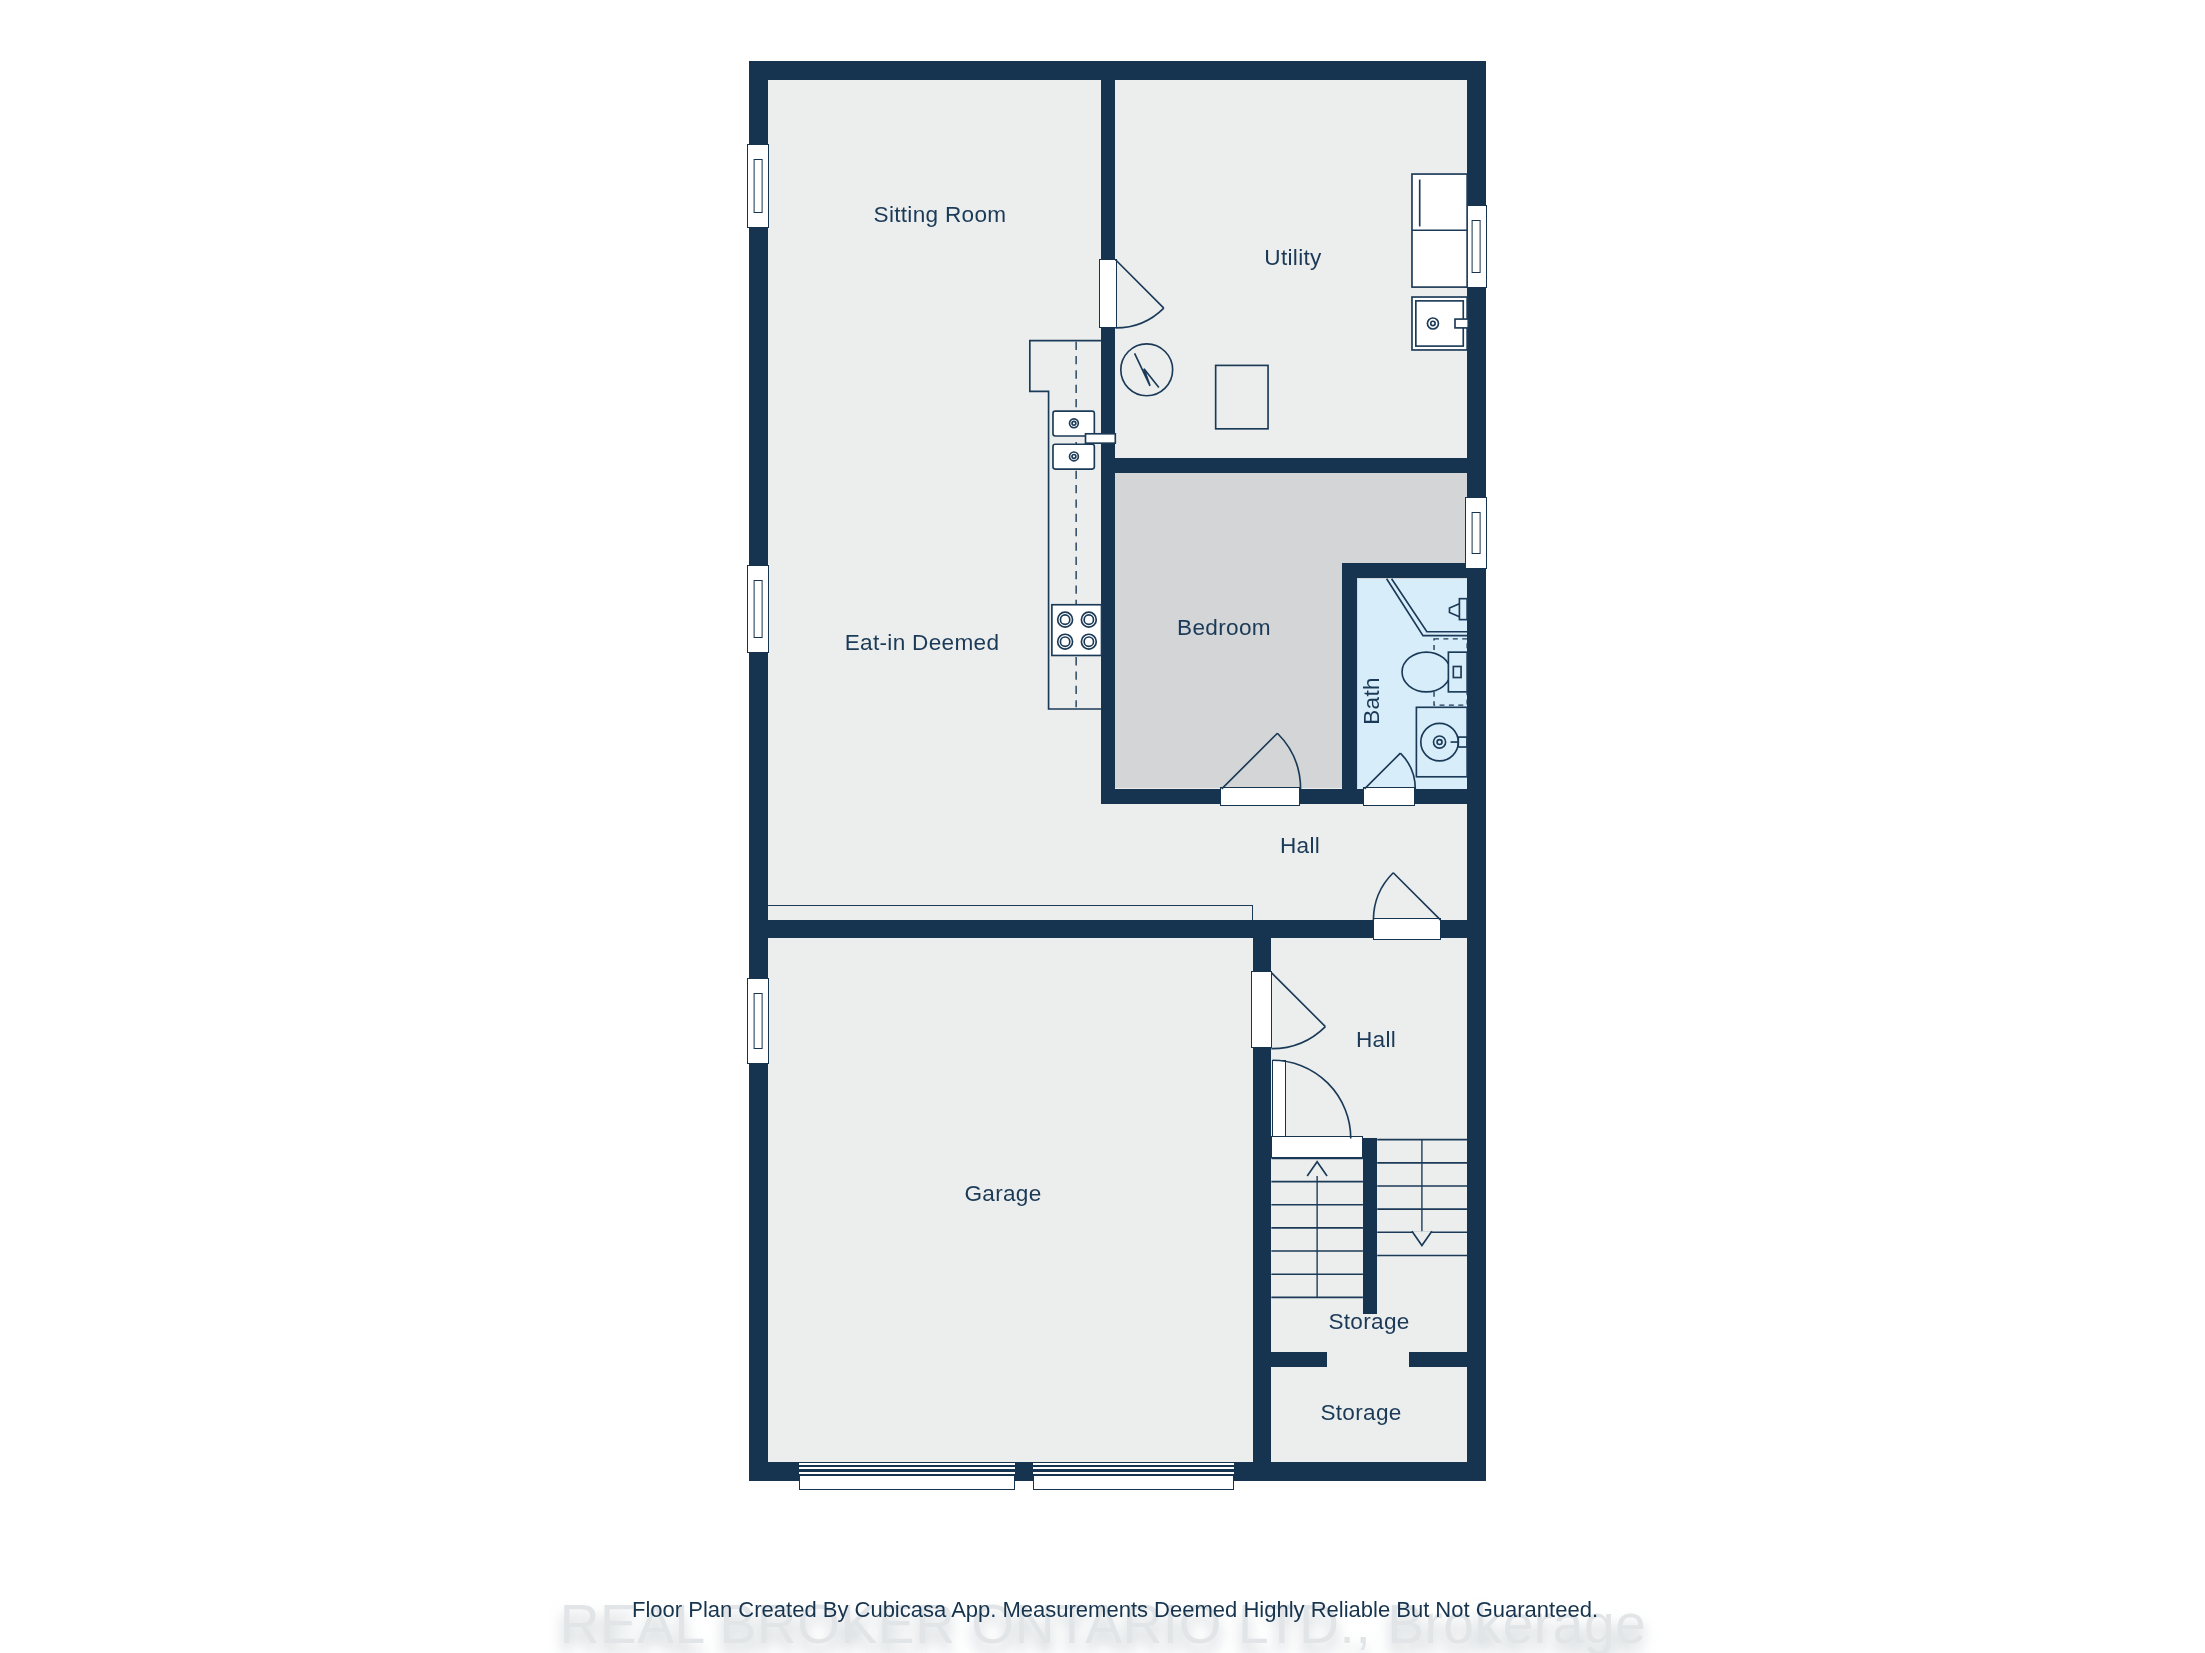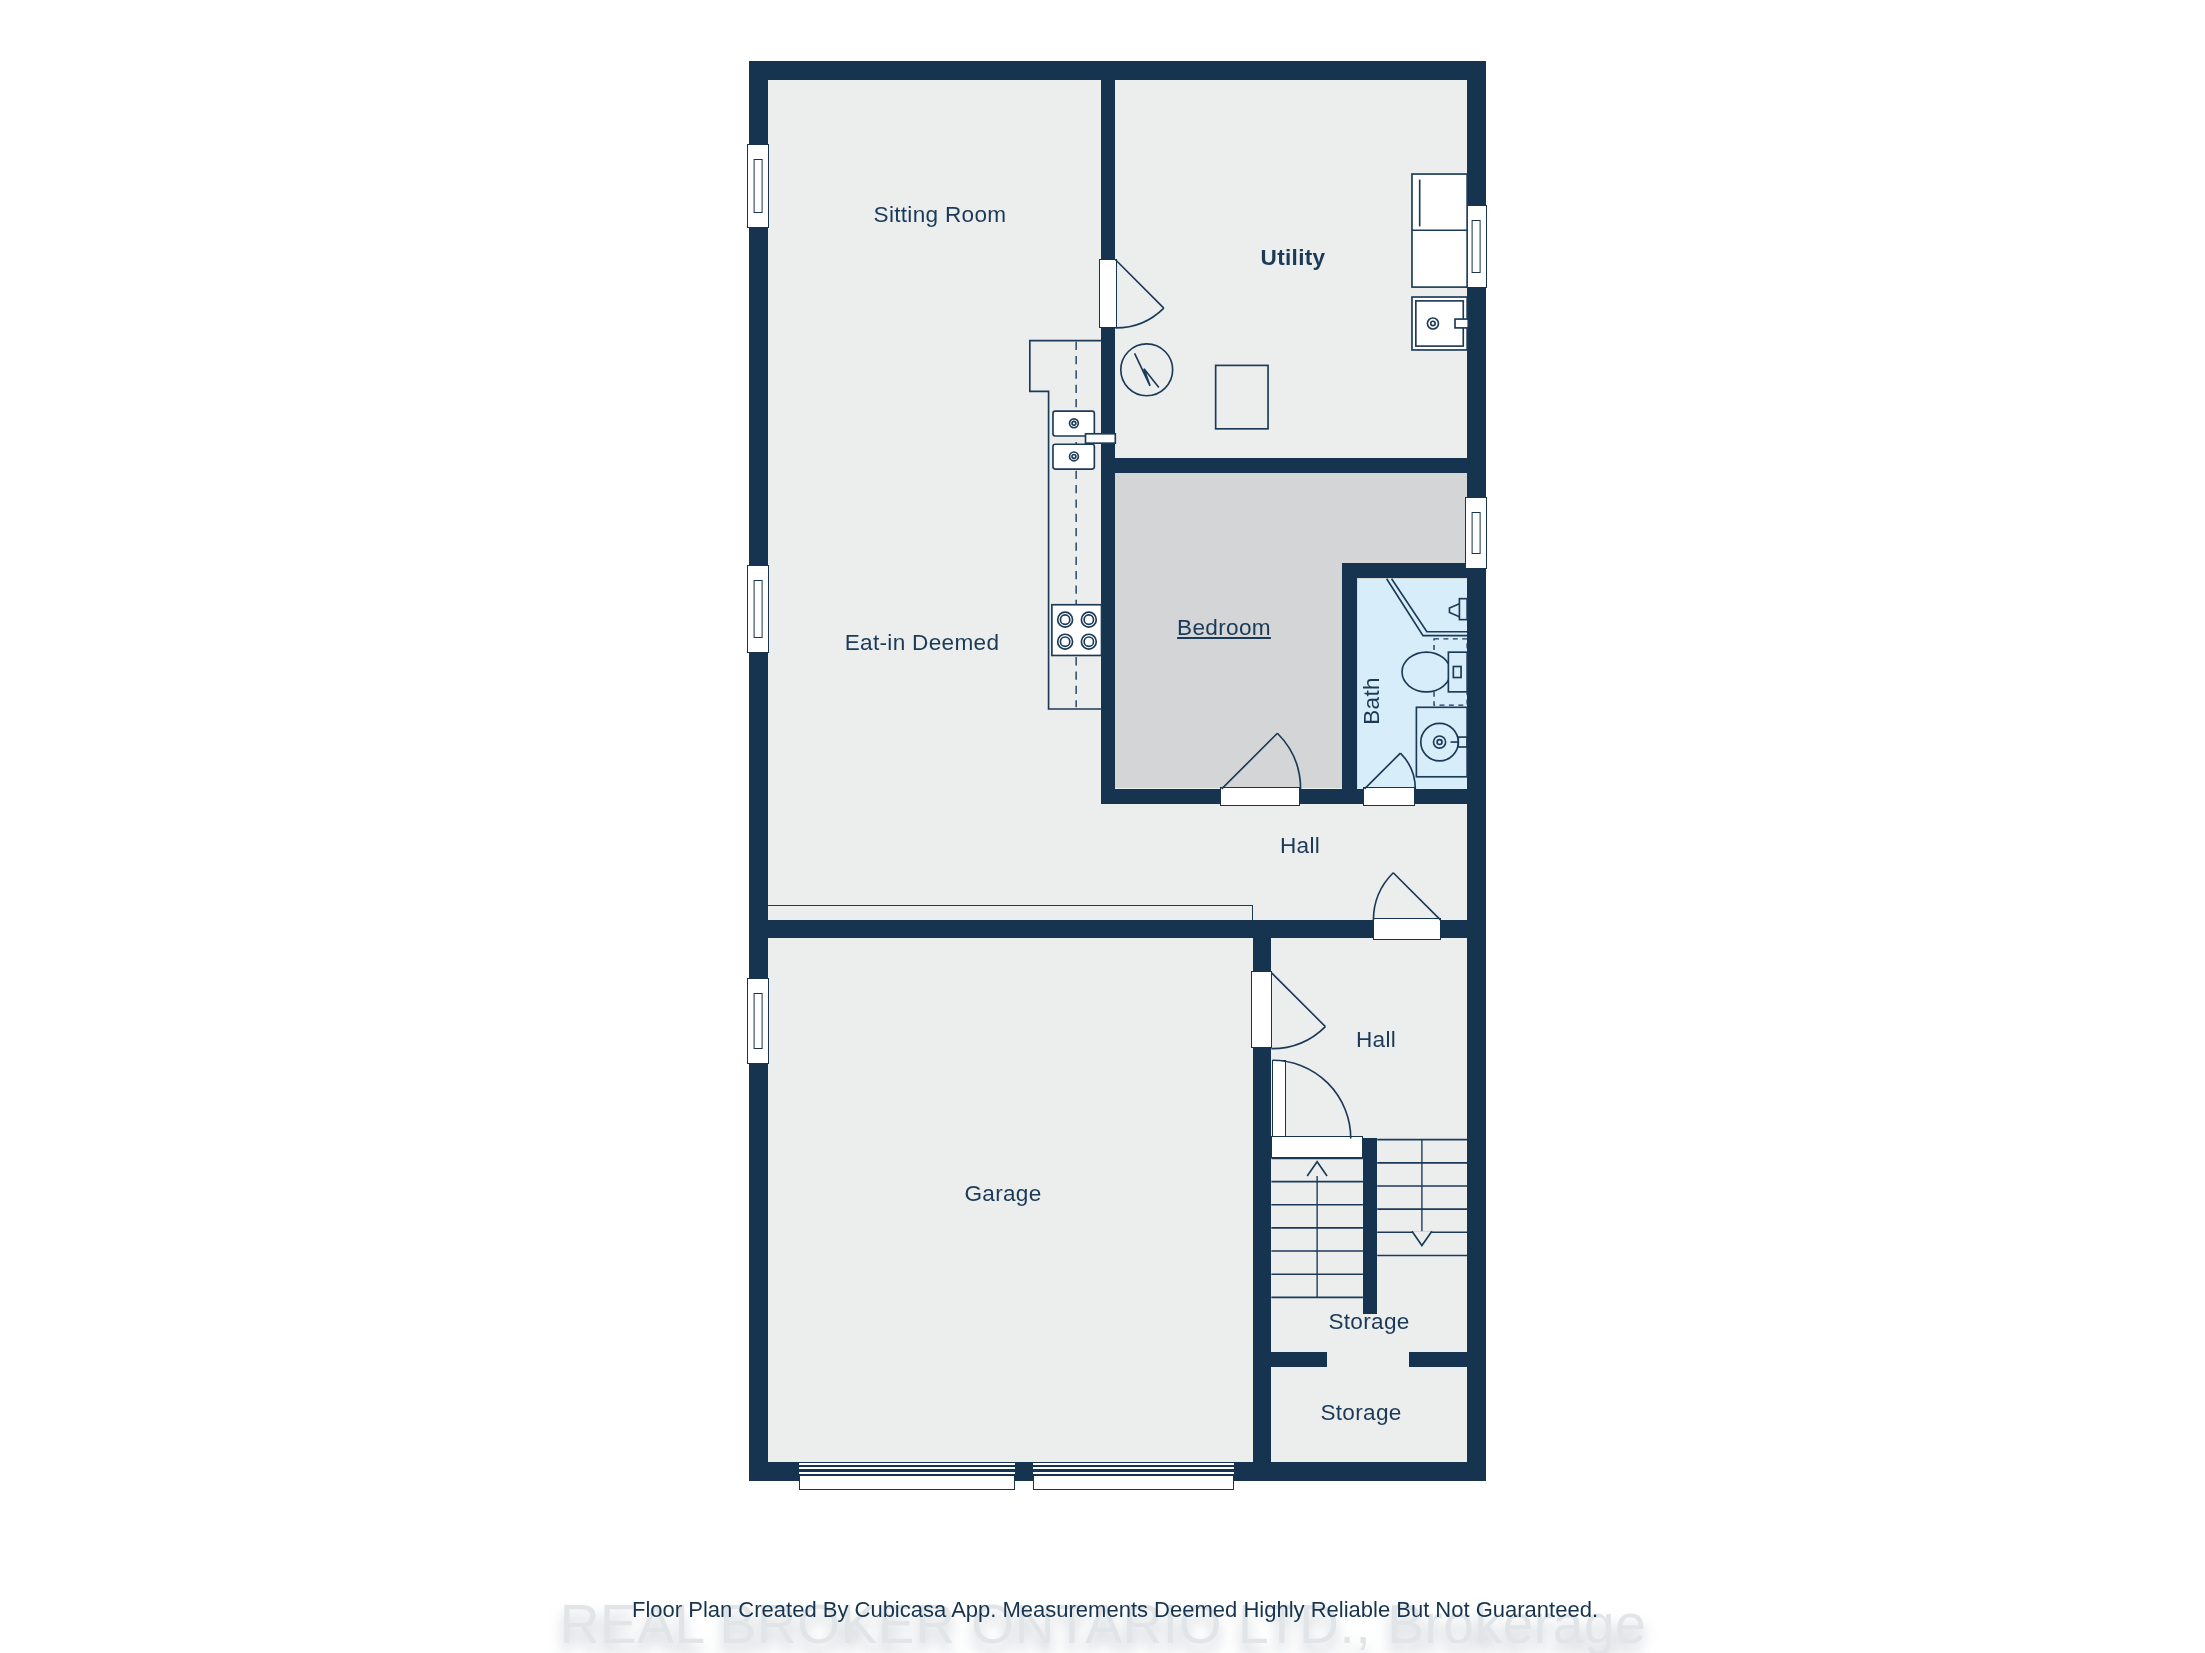--- a/index.html
+++ b/index.html
@@ -164,23 +164,23 @@
         <polyline points="1012,2022 1030,1996 1048,2022" fill="#ECEEEE"></polyline>
       </g>
       <g>
         <path d="M 1139 1956 H 1302 M 1139 1998 H 1302 M 1139 2040 H 1302 M 1139 2082 H 1302 M 1139 2124 H 1302 M 1139 2166 H 1302"></path>
         <line x1="1220" y1="1956" x2="1220" y2="2146" stroke-width="2.5"></line>
         <polyline points="1202,2122 1220,2148 1238,2122" fill="#ECEEEE"></polyline>
       </g>
     </svg>
 
     <span class="lbl" style="left:191px;top:154px;">Sitting Room</span>
-    <span class="lbl" style="left:544px;top:197px;font-weight:bold;">Utility</span>
+    <span class="lbl" style="left:544px;top:197px;">Utility</span>
     <span class="lbl" style="left:173px;top:582px;">Eat-in Deemed</span>
-    <span class="lbl" style="left:475px;top:567px;text-decoration:underline;">Bedroom</span>
+    <span class="lbl" style="left:475px;top:567px;">Bedroom</span>
     <span class="lbl rot" style="left:623px;top:640px;">Bath</span>
     <span class="lbl" style="left:551px;top:785px;">Hall</span>
     <span class="lbl" style="left:254px;top:1133px;text-align:center;">Garage</span>
     <span class="lbl" style="left:627px;top:979px;">Hall</span>
     <span class="lbl" style="left:620px;top:1261px;">Storage</span>
     <span class="lbl" style="left:612px;top:1352px;">Storage</span>
   </div>
 
   <div id="watermark">REAL BROKER ONTARIO LTD., Brokerage</div>
   <div id="disclaimer">Floor Plan Created By Cubicasa App. Measurements Deemed Highly Reliable But Not Guaranteed.</div>

